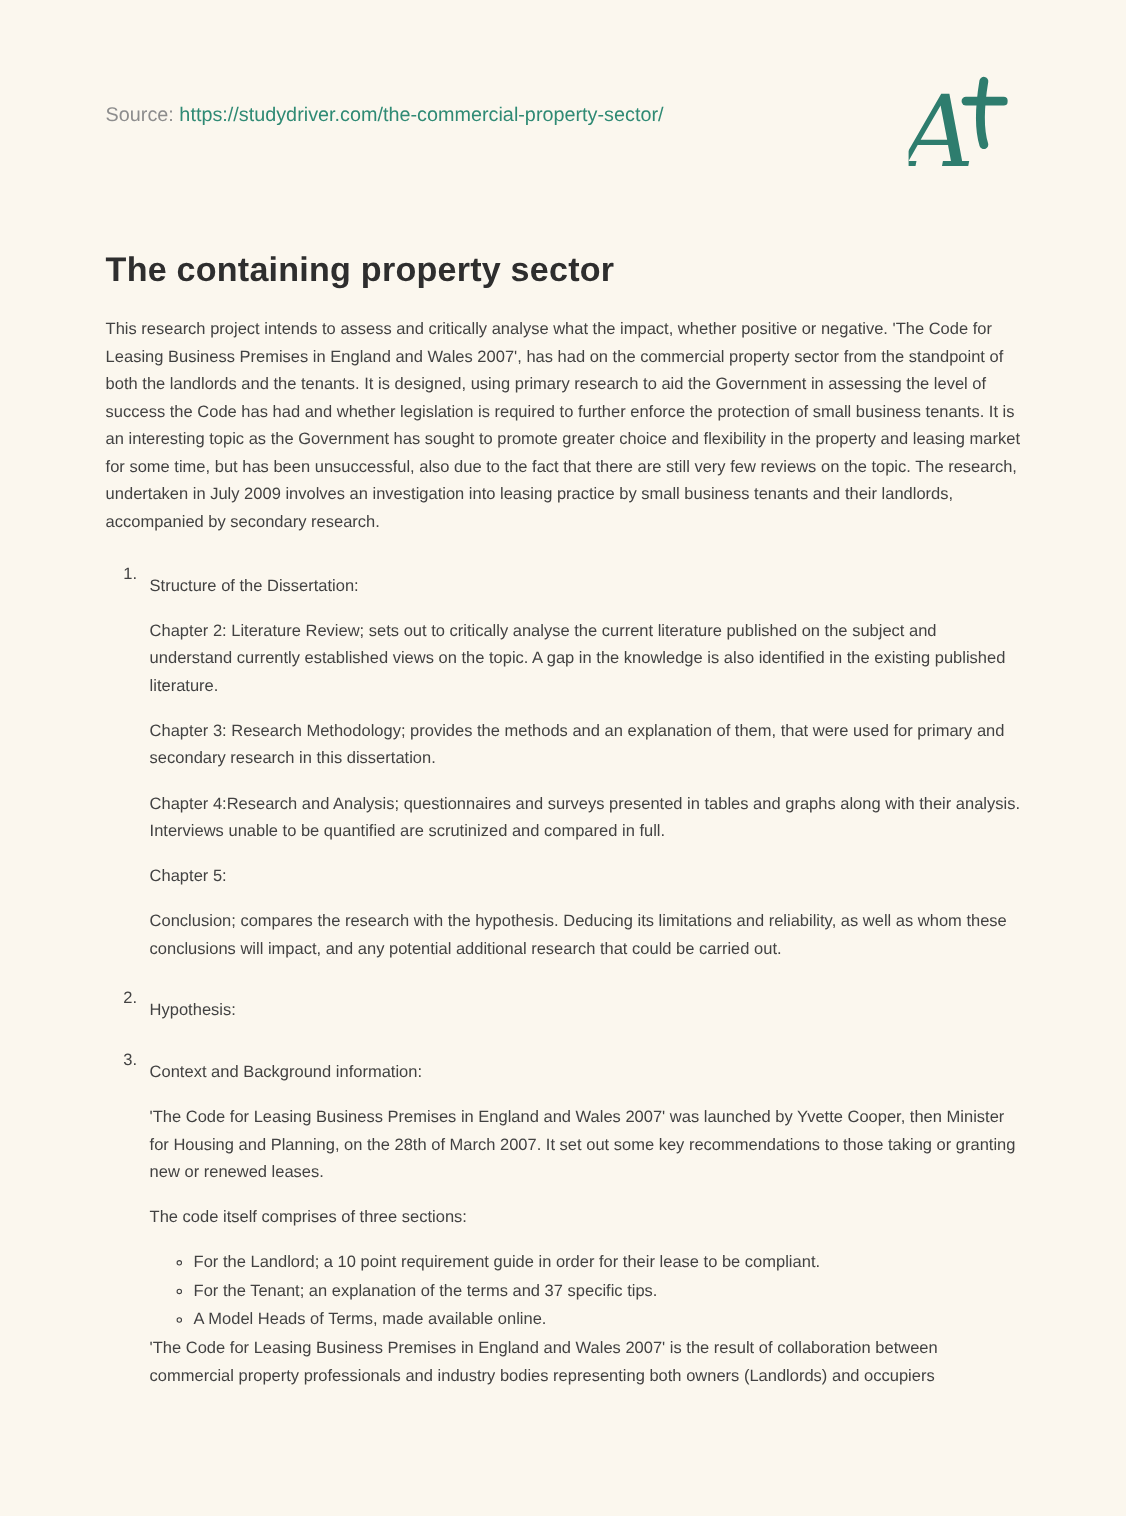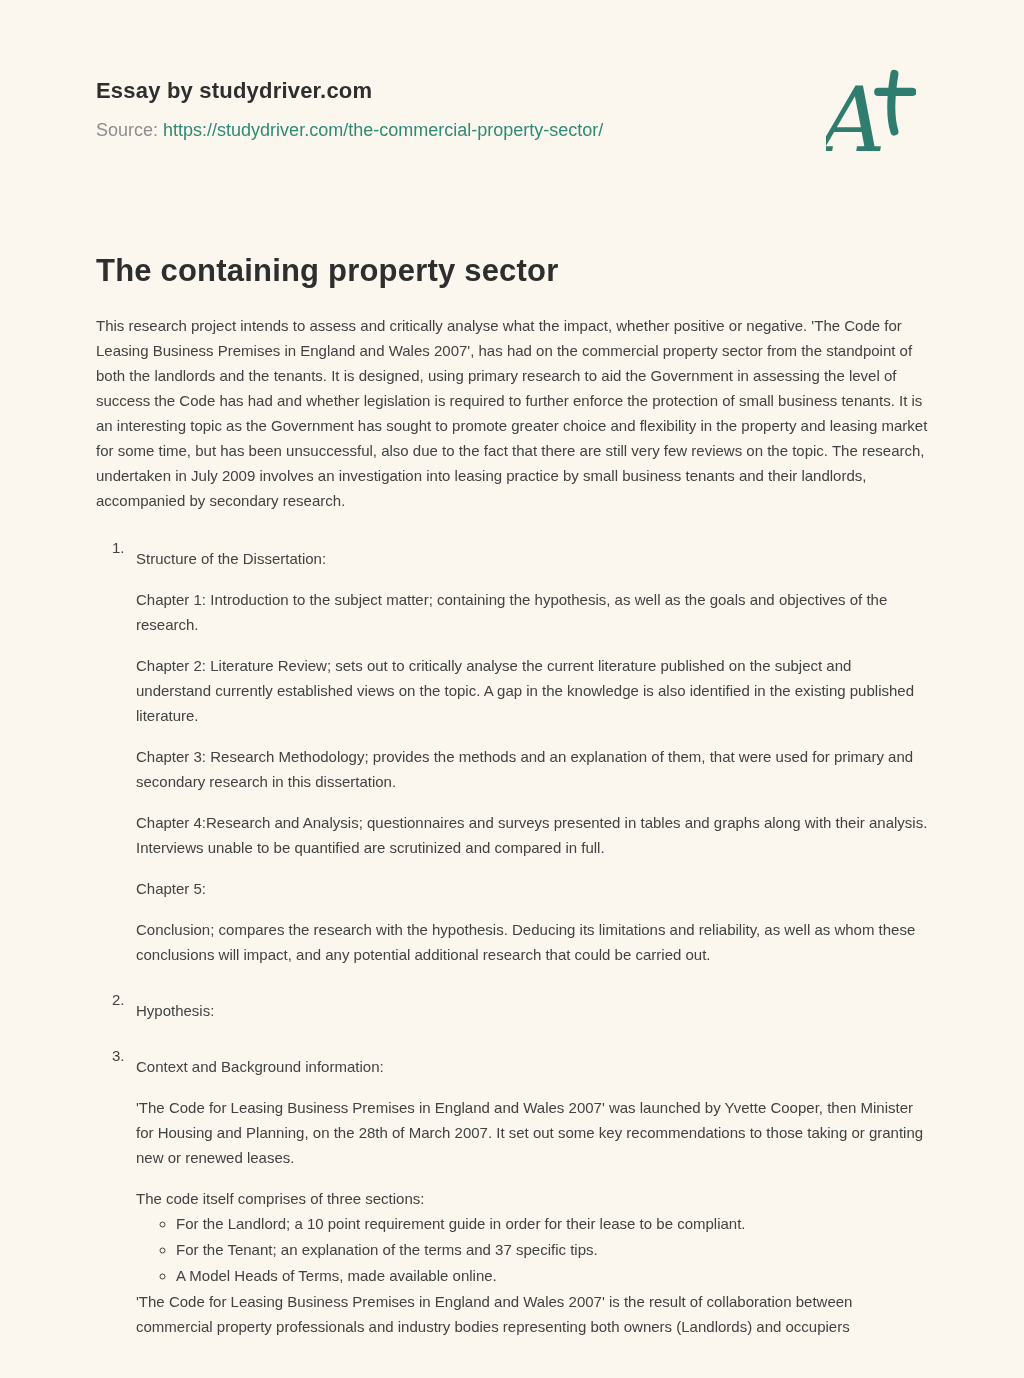--- a/index.html
+++ b/index.html
@@ -75,36 +75,36 @@
     padding-left: 16px;
   }
   .section-label { flex: 1; margin-top: 11px; }
   .section-body {
     margin-left: 40px;
     font-size: 15px;
     line-height: 25px;
   }
   .section-body p { margin-top: 16px; }
   ul.code-bullets {
+    margin-top: 16px;
     list-style: circle;
     padding-left: 40px;
   }
   ul.code-bullets li {
     line-height: 26px;
   }
   .closing { margin-top: 0 !important; }
 </style>
 </head>
 <body>
 
 <div class="page">
 
   <div class="header-row">
     <div>
-      <div class="byline">Essay by studydriver.com</div>
       <div class="source-line">
         <span>Source:</span>
         <a href="#">https://studydriver.com/the-commercial-property-sector/</a>
       </div>
     </div>
   </div>
 
   <div class="logo-box">
     <svg viewBox="0 0 100 110" width="90" height="100" aria-hidden="true">
       <text x="-6" y="92" font-family="DejaVu Serif, serif" font-style="italic" font-size="100" fill="#2e7d6e">A</text>
@@ -118,21 +118,20 @@
   <p class="intro">This research project intends to assess and critically analyse what the impact, whether positive or negative. 'The Code for Leasing Business Premises in England and Wales 2007', has had on the commercial property sector from the standpoint of both the landlords and the tenants. It is designed, using primary research to aid the Government in assessing the level of success the Code has had and whether legislation is required to further enforce the protection of small business tenants. It is an interesting topic as the Government has sought to promote greater choice and flexibility in the property and leasing market for some time, but has been unsuccessful, also due to the fact that there are still very few reviews on the topic. The research, undertaken in July 2009 involves an investigation into leasing practice by small business tenants and their landlords, accompanied by secondary research.</p>
 
   <div class="sections">
 
     <div class="section">
       <div class="section-head">
         <span class="marker">1.</span>
         <span class="section-label">Structure of the Dissertation:</span>
       </div>
       <div class="section-body">
-        <p>Chapter 1: Introduction to the subject matter; containing the hypothesis, as well as the goals and objectives of the research.</p>
         <p>Chapter 2: Literature Review; sets out to critically analyse the current literature published on the subject and understand currently established views on the topic. A gap in the knowledge is also identified in the existing published literature.</p>
         <p>Chapter 3: Research Methodology; provides the methods and an explanation of them, that were used for primary and secondary research in this dissertation.</p>
         <p>Chapter 4:Research and Analysis; questionnaires and surveys presented in tables and graphs along with their analysis. Interviews unable to be quantified are scrutinized and compared in full.</p>
         <p>Chapter 5:</p>
         <p>Conclusion; compares the research with the hypothesis. Deducing its limitations and reliability, as well as whom these conclusions will impact, and any potential additional research that could be carried out.</p>
       </div>
     </div>
 
     <div class="section">
       <div class="section-head">

